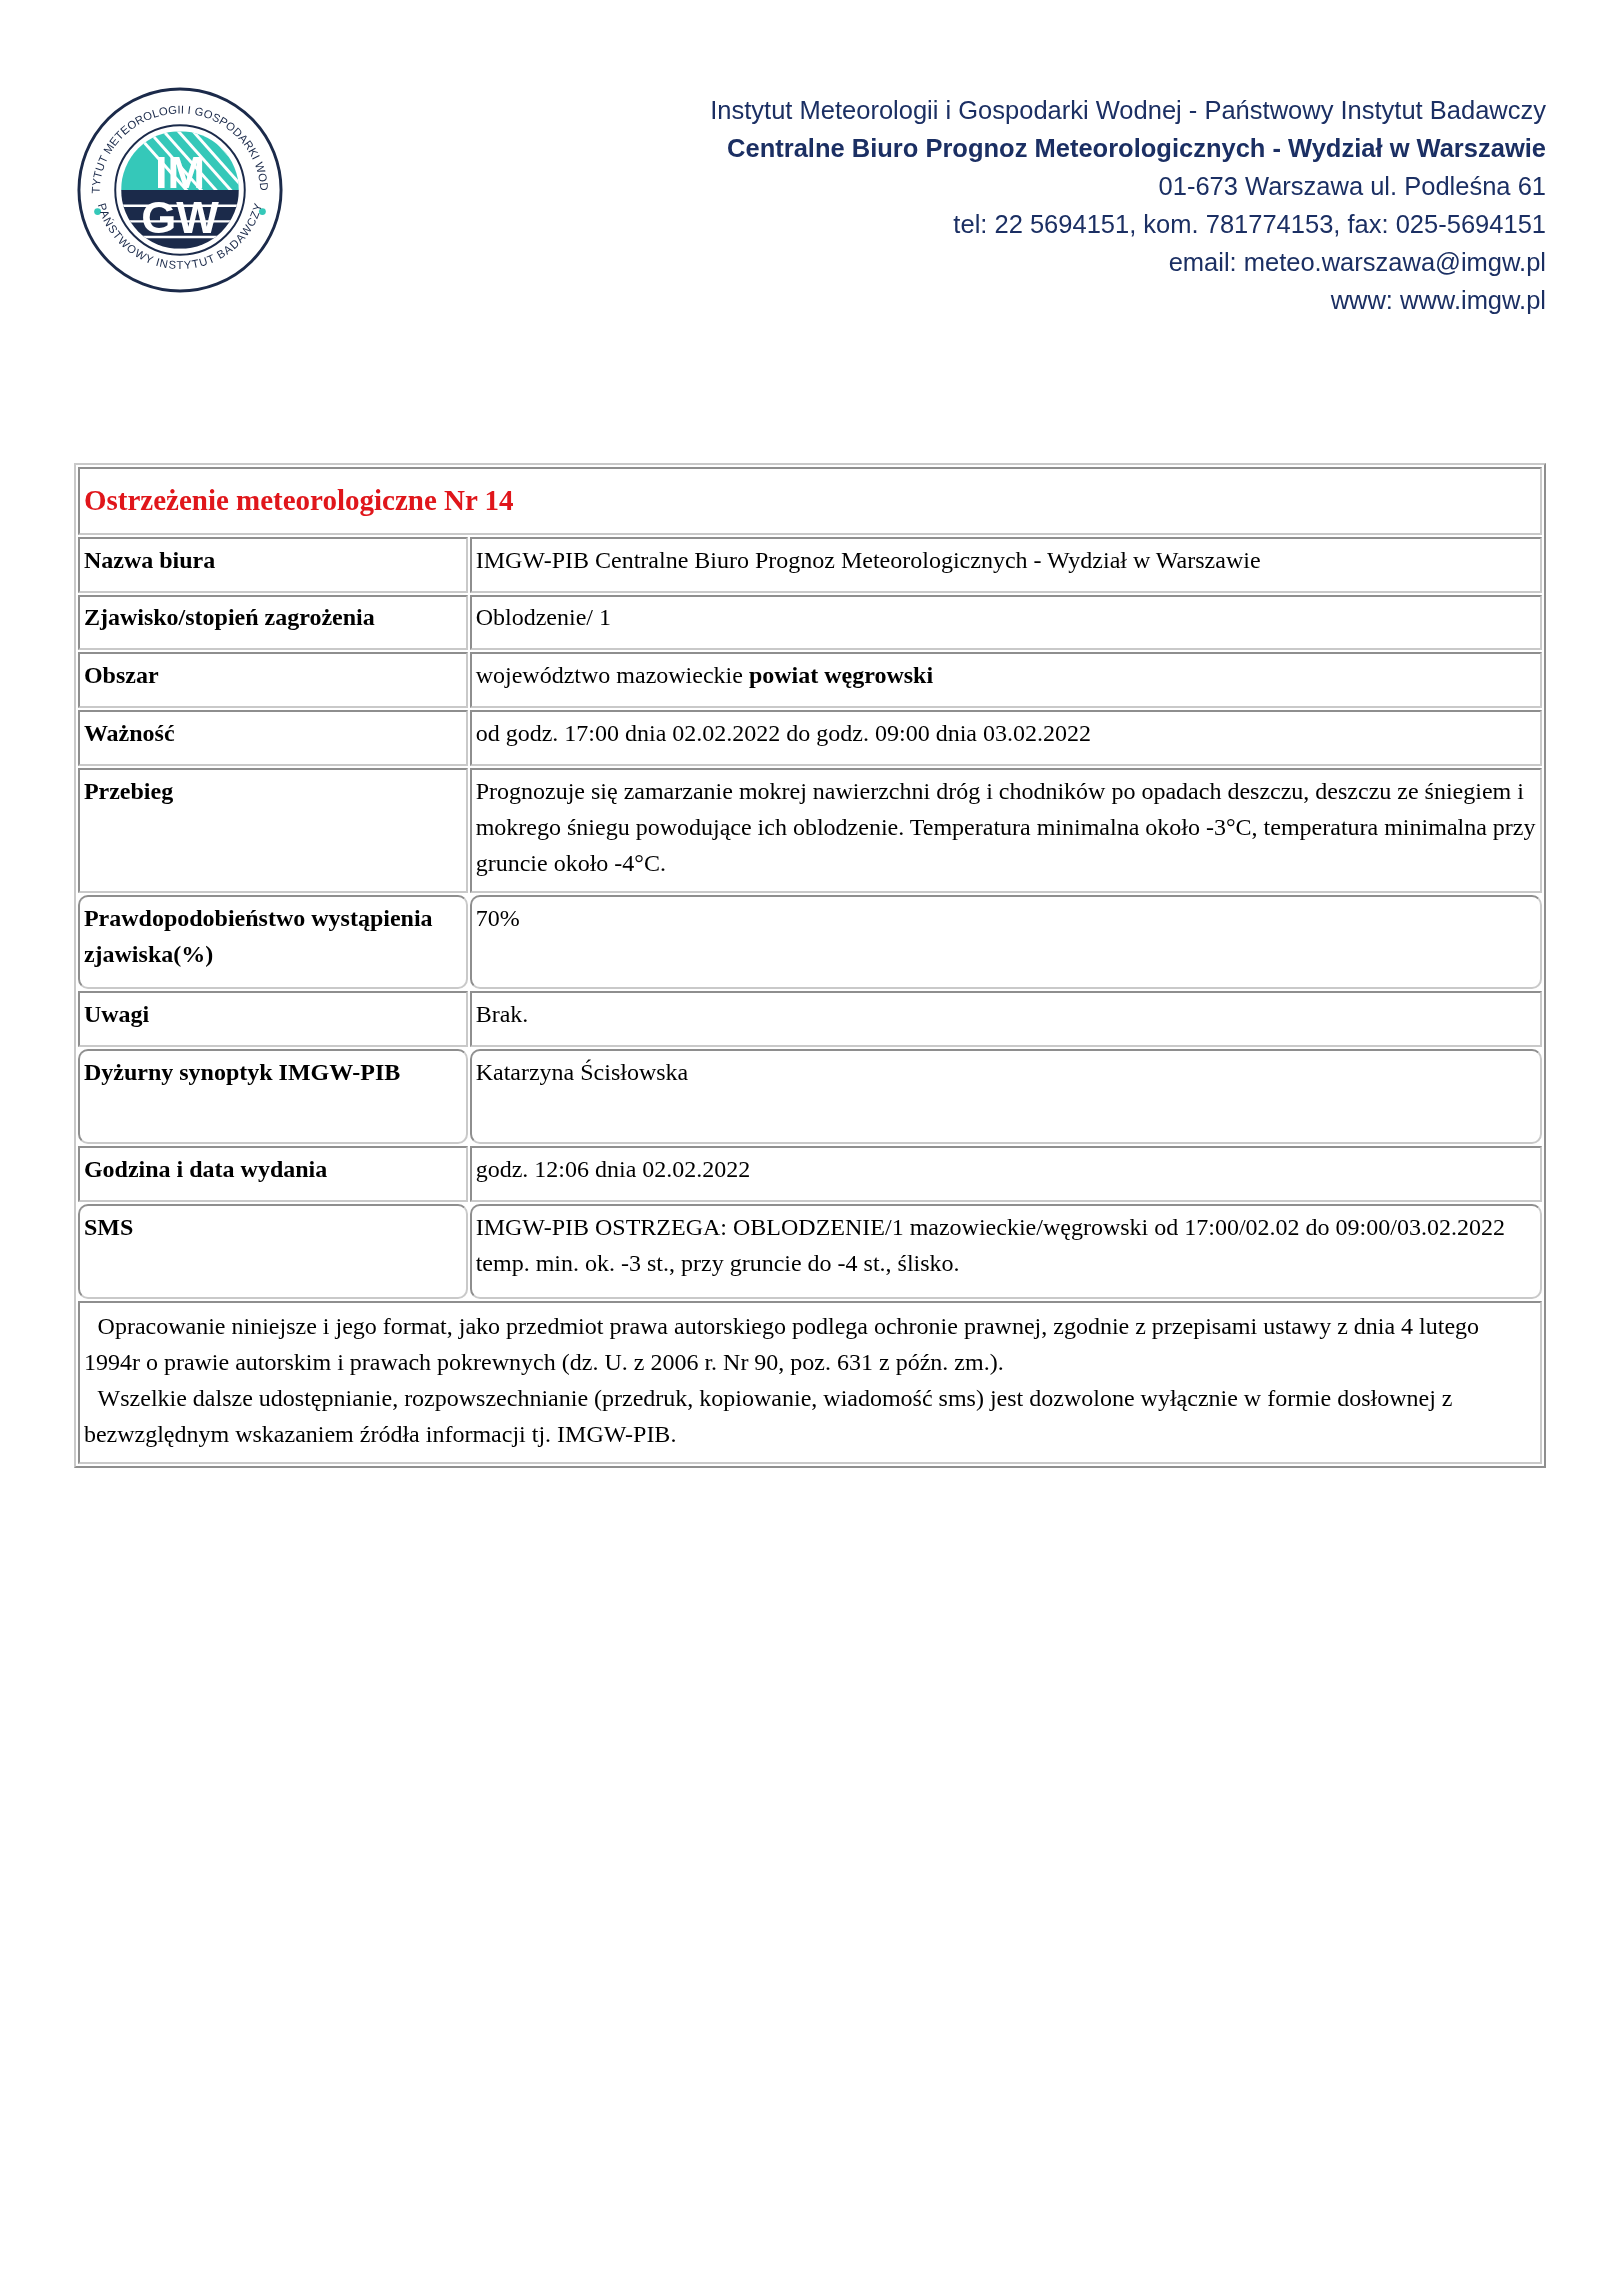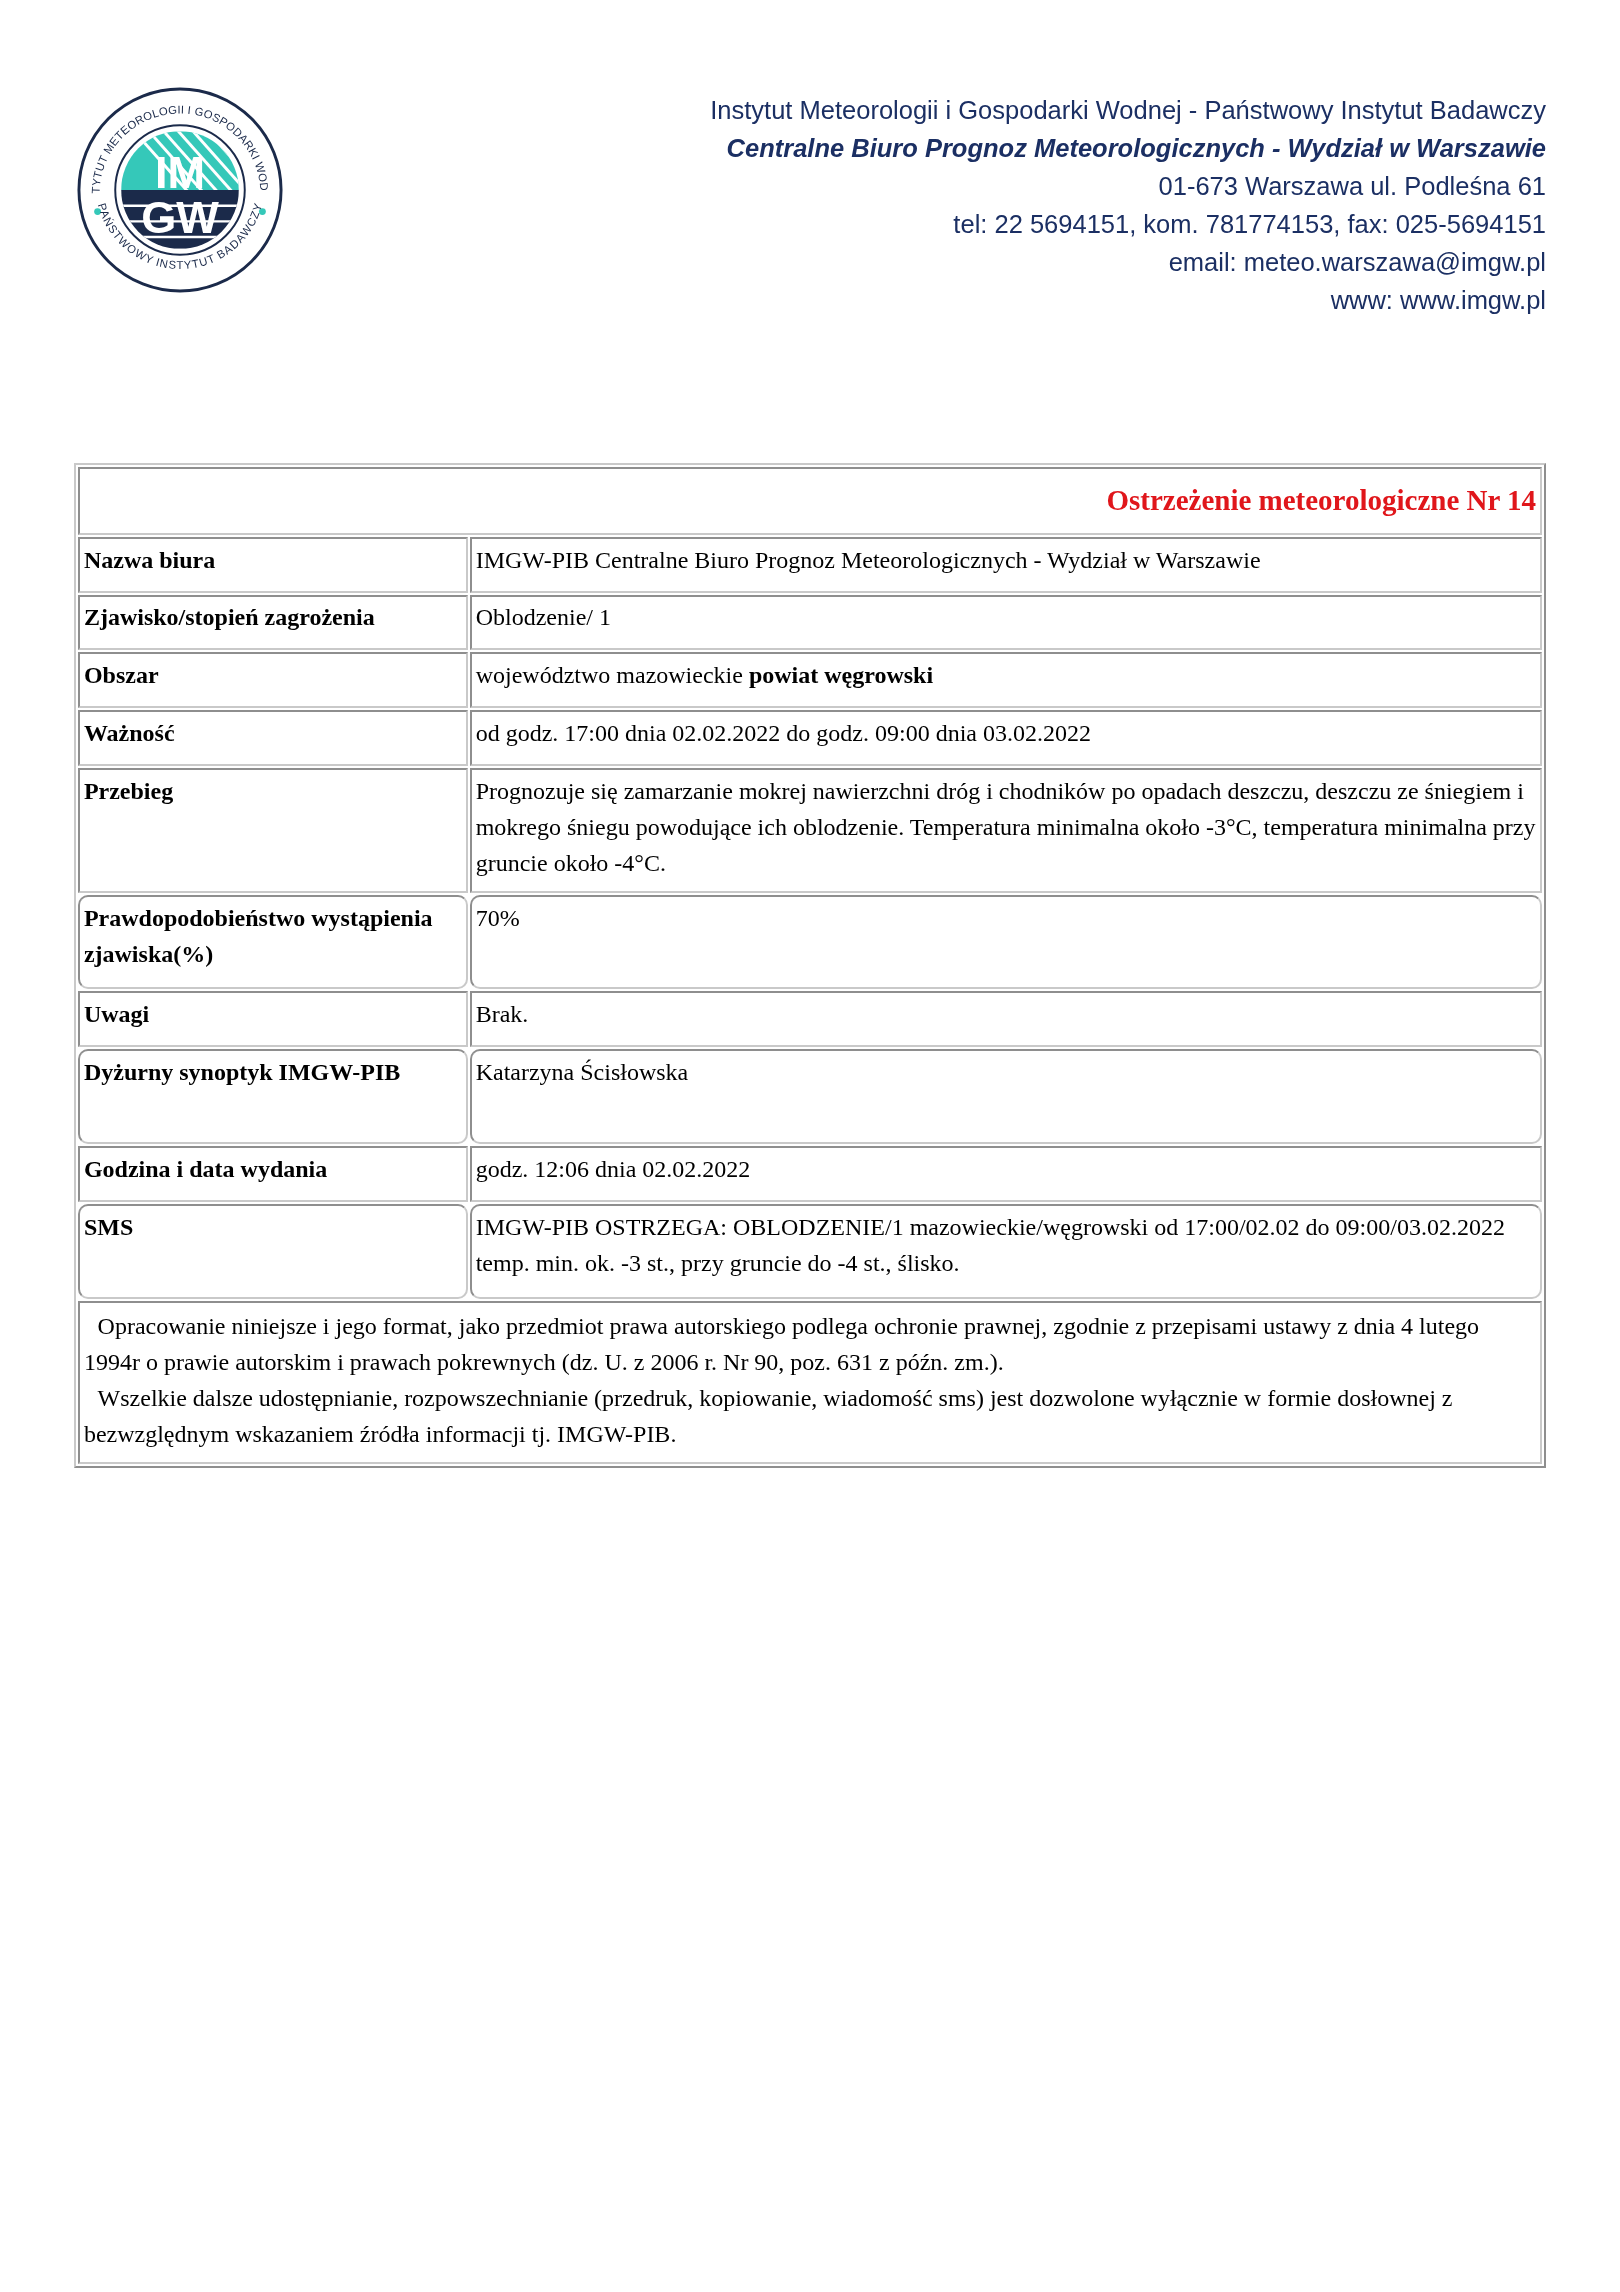--- a/index.html
+++ b/index.html
@@ -5,35 +5,35 @@
   html, body { margin: 0; padding: 0; background: #ffffff; }
   body { width: 1620px; height: 2293px; position: relative; overflow: hidden; }
 
   .logo { position: absolute; left: 76px; top: 86px; width: 208px; height: 208px; }
 
   .header-info {
     position: absolute; right: 74px; top: 91px; text-align: right;
     font-family: "Liberation Sans", sans-serif; color: #1b2f63;
     font-size: 25.5px; line-height: 38px;
   }
-  .header-info .line-bold { font-weight: bold; font-style: italic; }
+  .header-info .line-bold { font-weight: bold; }
 
   .warning-table {
     position: absolute; left: 74px; top: 463px; width: 1472px;
     border-collapse: separate; border-spacing: 2px;
     border: 2px solid; border-color: #c9c9c9 #8e8e8e #8e8e8e #c9c9c9;
     font-family: "Liberation Serif", serif; font-size: 24px; color: #000;
     background: #ffffff;
   }
   .warning-table td {
     border: 2px solid; border-color: #8e8e8e #c9c9c9 #c9c9c9 #8e8e8e;
     padding: 2.9px 3.9px 3.9px 3.9px; vertical-align: top; line-height: 36px;
   }
   .title-cell {
-    text-align: right; color: #e0161b; font-weight: bold;
+    text-align: left; color: #e0161b; font-weight: bold;
     font-size: 29px; height: 57px; vertical-align: middle !important;
   }
   .label-cell { width: 378px; font-weight: bold; }
   .row-std td { height: 45px; }
   .row-tall td { height: 84px; border-radius: 10px; }
   .footer-cell { padding: 5.9px 3.9px 9.8px 3.9px !important; line-height: 36px; }
   .footer-para { display: block; text-indent: 13.7px; }
 </style>
 </head>
 <body>

